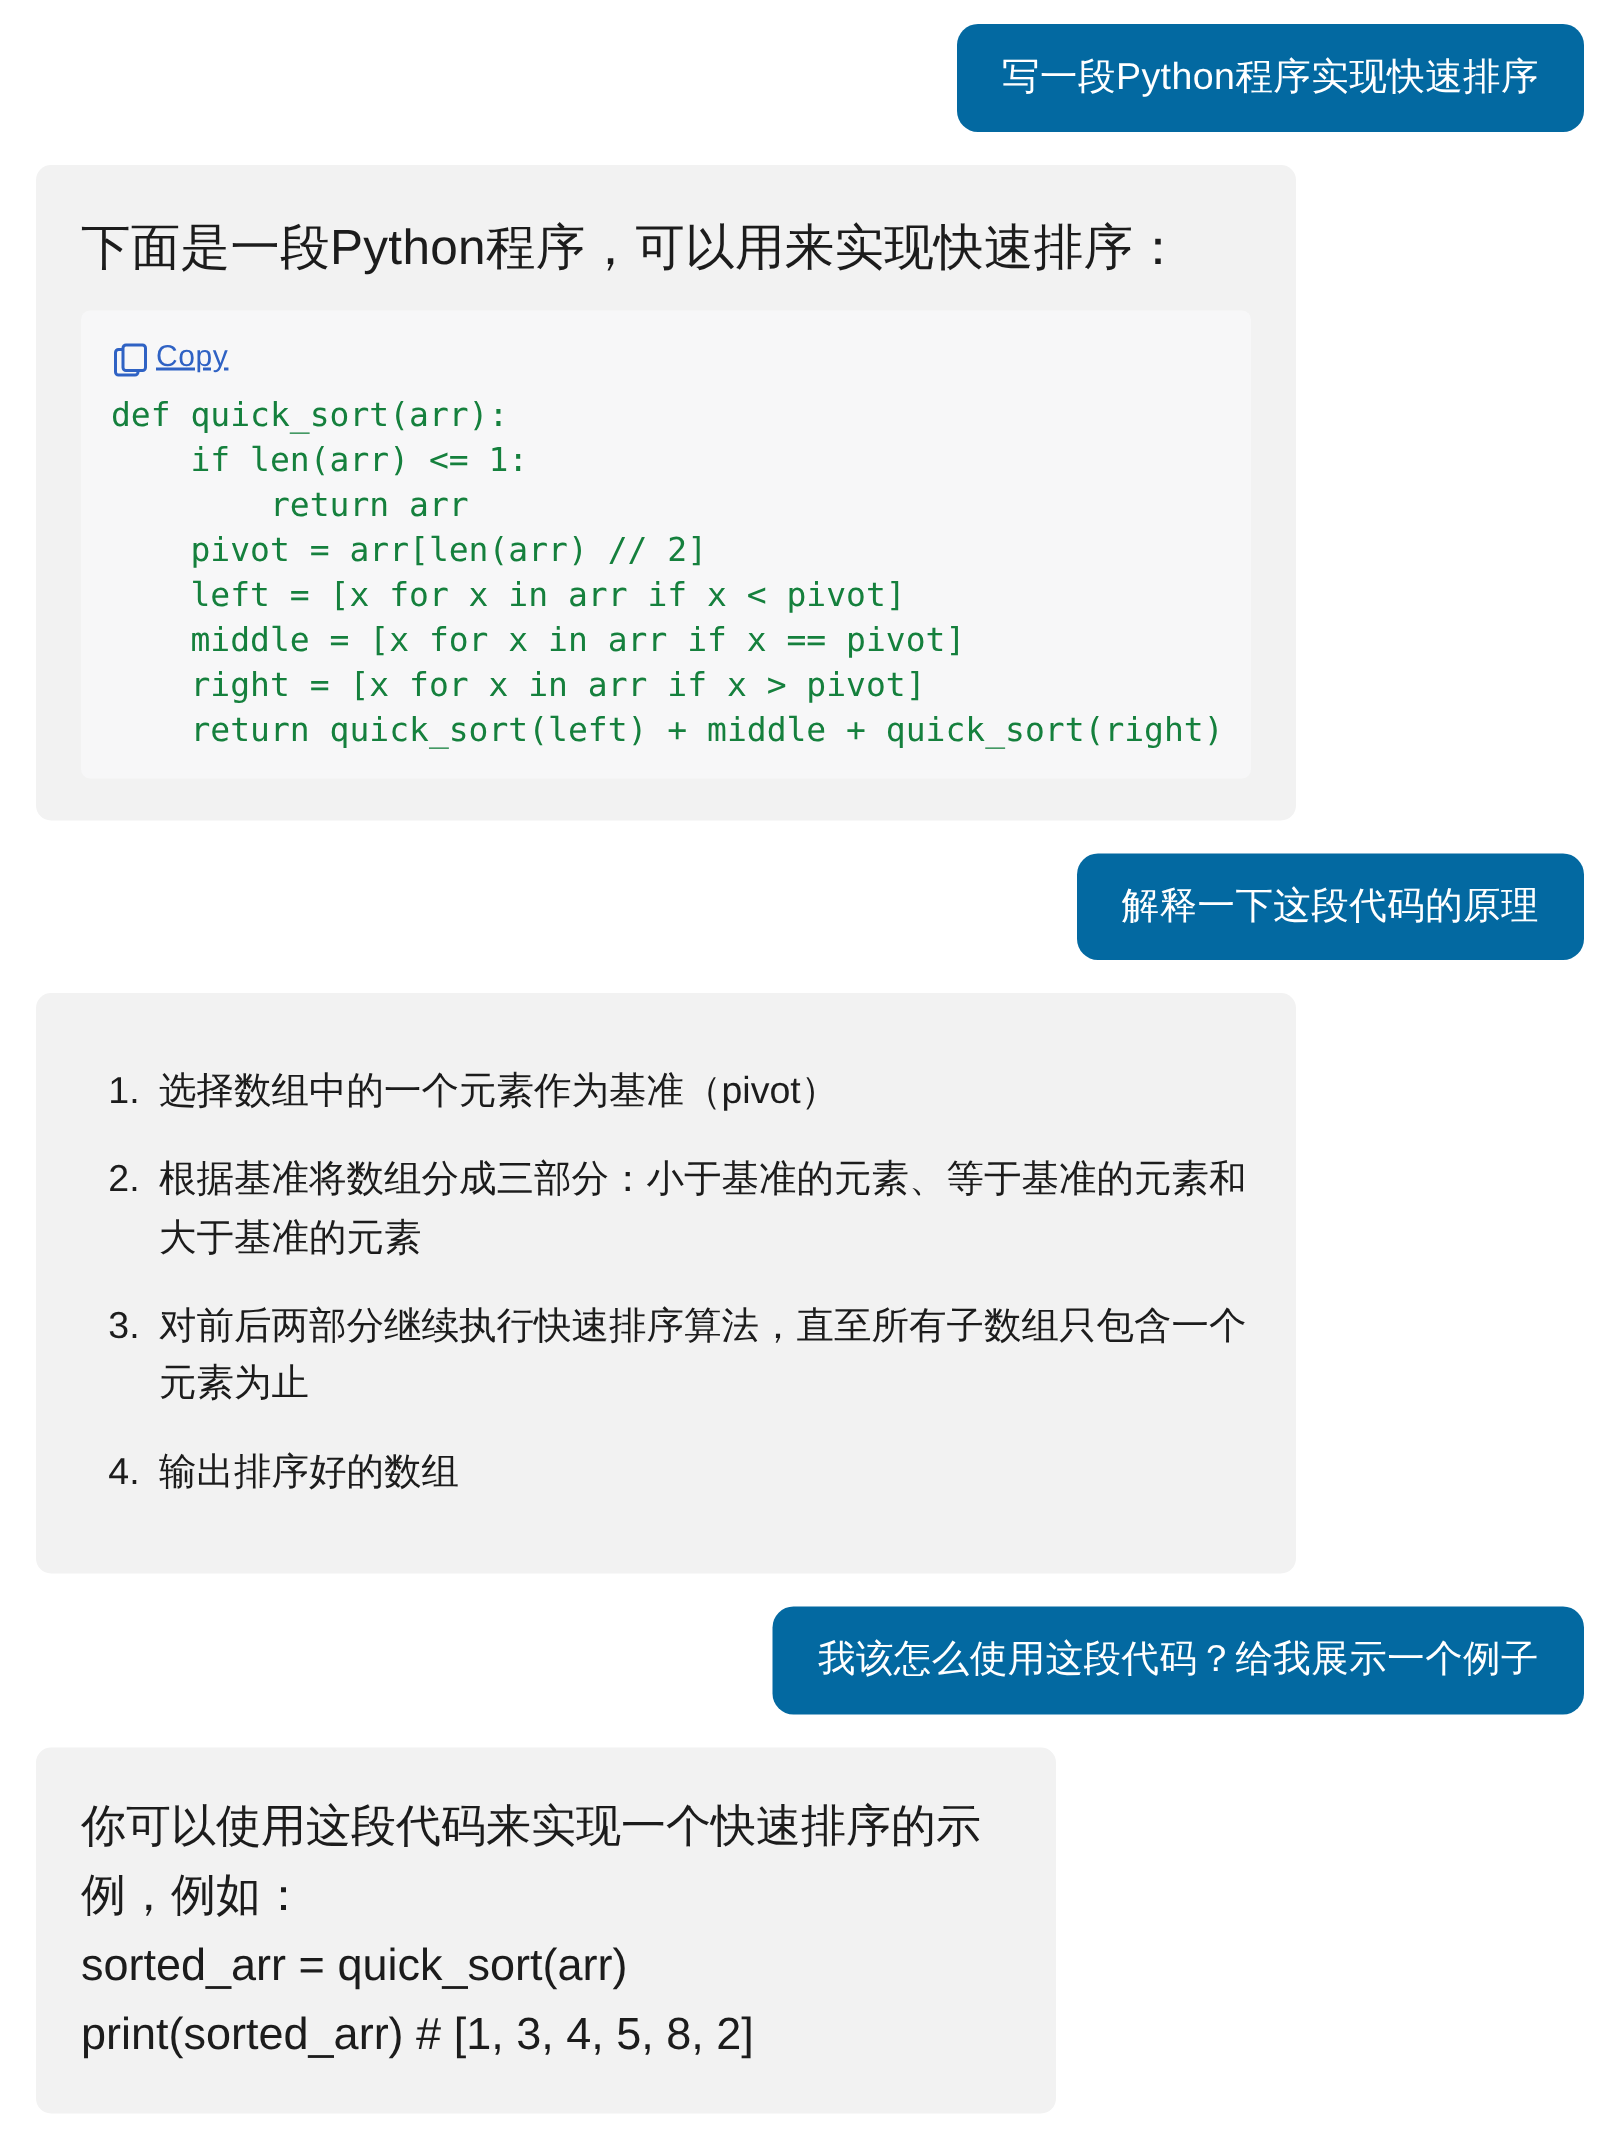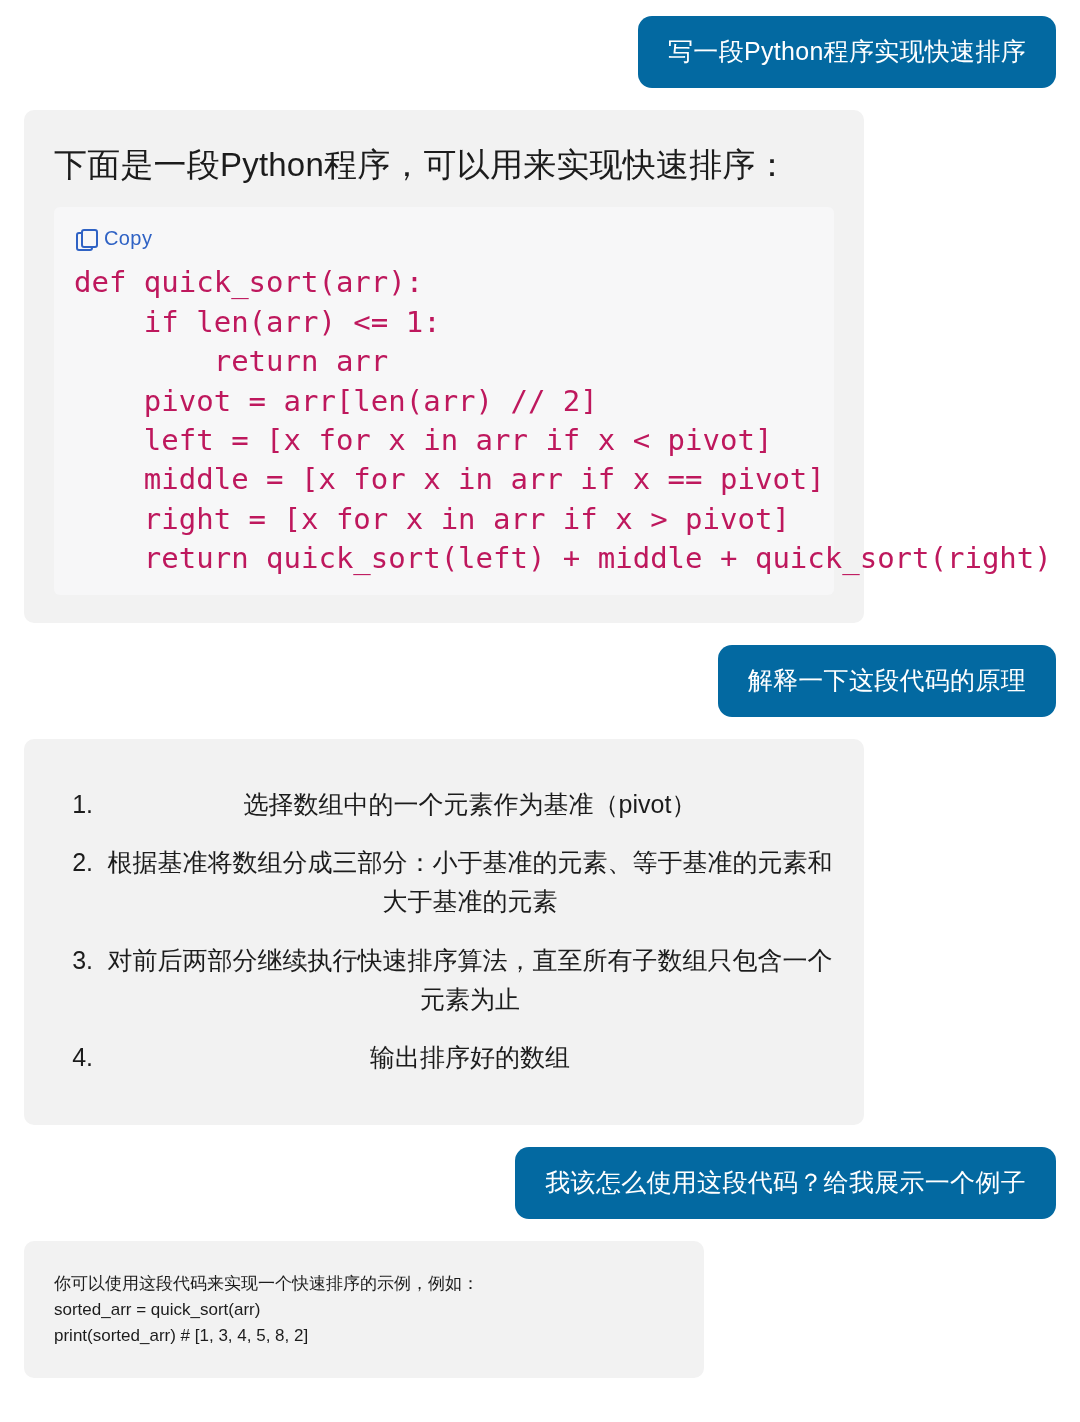--- a/index.html
+++ b/index.html
@@ -88,45 +88,45 @@
     left: 5px; top: 0;
     width: 13px; height: 15px;
     border: 2px solid #2f62c4;
     border-radius: 3px;
     background: #f7f7f8;
   }
   .copy-label {
     color: #2f62c4;
     font-size: 20px;
     letter-spacing: 0.4px;
+    text-decoration: underline;
   }
   pre.code {
     margin: 0;
     font-family: "DejaVu Sans Mono", "Liberation Mono", monospace;
-    font-size: 29px;
+    font-size: 22px;
     line-height: 1.36;
-    color: #be185d;
+    color: #15803d;
     white-space: pre;
     overflow: visible;
     padding-left: 4px;
   }
   ol.steps {
     margin: 16px 0 0 0;
     padding-left: 46px;
     font-size: 25px;
     line-height: 1.55;
-    text-align: center;
   }
   ol.steps li {
     margin-bottom: 20px;
     padding-left: 6px;
   }
   ol.steps li:last-child { margin-bottom: 20px; }
   .plain-lines {
-    font-size: 17px;
+    font-size: 30px;
     line-height: 1.55;
   }
   .plain-lines div { white-space: pre-wrap; }
 </style>
 </head>
 <body>
 
 <div class="chat">
 
   <div class="row user">

